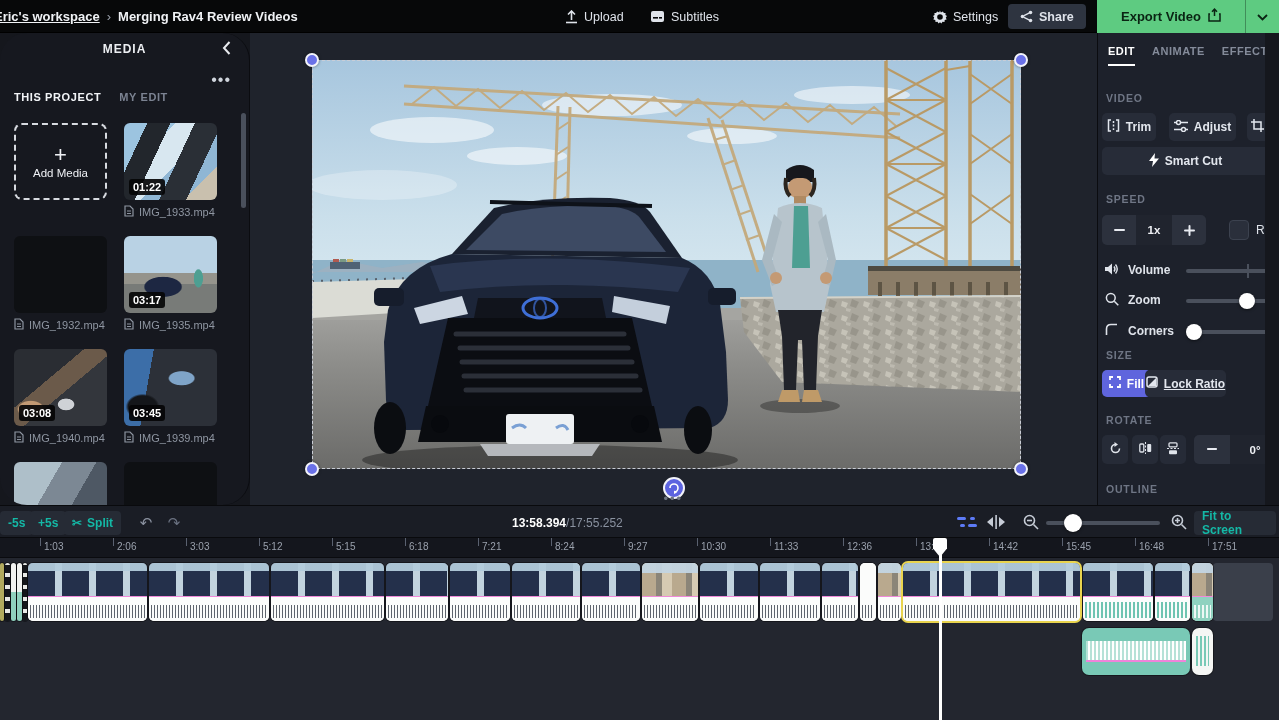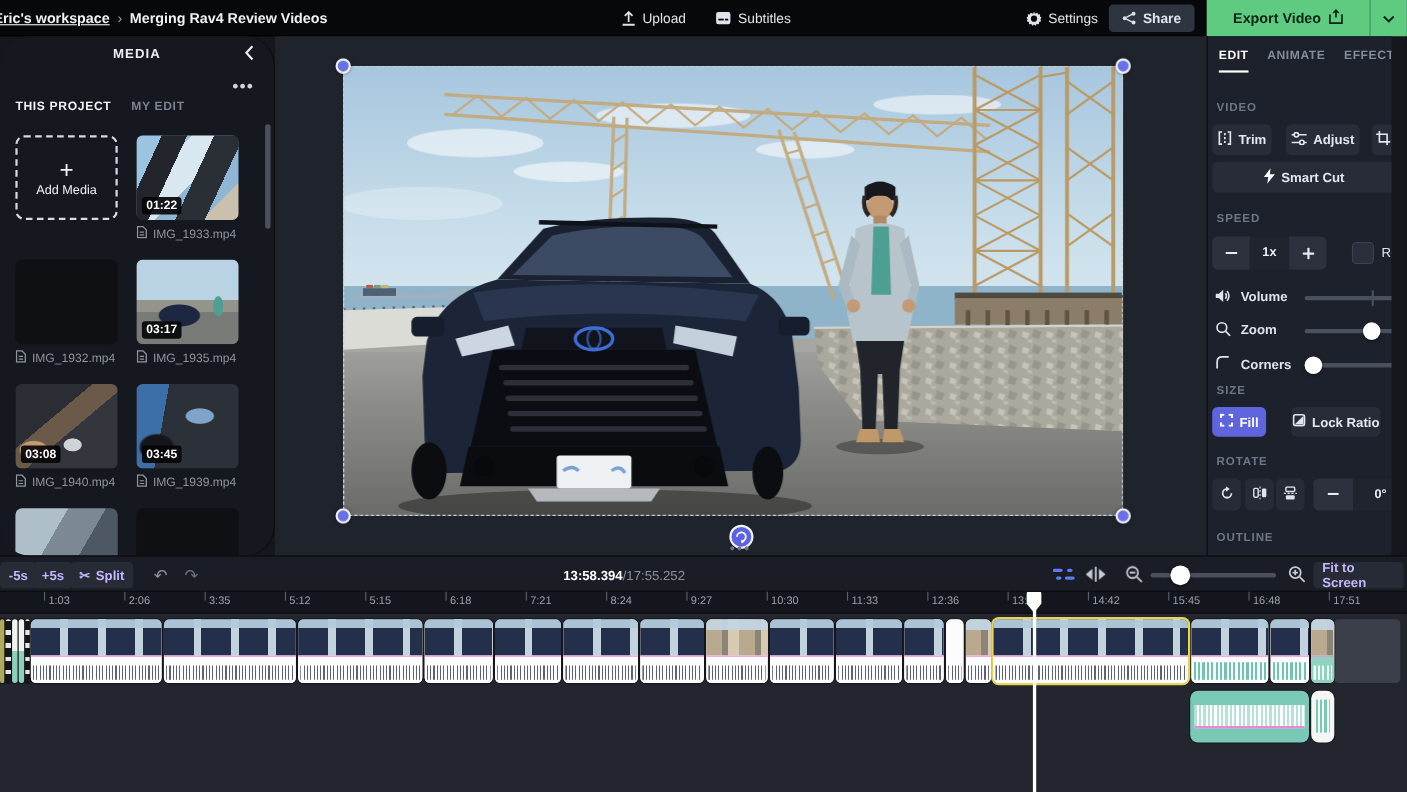--- a/index.html
+++ b/index.html
@@ -84,29 +84,29 @@
   #speed-value { flex:1; text-align:center; font-size:11.5px; font-weight:700; color:#eef0f4; }
   #rp-reverse-box { position:absolute; left:131px; top:187px; width:20px; height:20px; border-radius:4px; background:#2a2f3b; border:1.5px solid #3c424f; cursor:pointer; }
   #rp-reverse-label { position:absolute; left:158px; top:190px; font-size:12px; color:#dfe3ea; white-space:nowrap; }
   .slider-row { position:absolute; left:0; width:182px; height:20px; }
   .slider-row .s-icon { position:absolute; left:7px; top:1px; }
   .slider-row .s-label { position:absolute; left:30px; top:2px; font-size:12px; font-weight:600; color:#dfe3ea; }
   .slider-row .s-track { position:absolute; left:88px; right:-4px; top:8px; height:4px; border-radius:2px; background:#4a505c; cursor:pointer; }
   .slider-row .s-tick { position:absolute; top:-5px; width:2px; height:14px; background:#4a505c; }
   .slider-row .s-knob { position:absolute; top:-6px; width:16px; height:16px; margin-left:-8px; border-radius:50%; background:#fff; box-shadow:0 1px 3px rgba(0,0,0,.5); cursor:pointer; }
   #rp-fill { left:4px; top:337px; width:49px; height:27px; background:#5f65dd; color:#fff; }
-  #rp-lockratio { left:76px; top:337px; width:81px; height:27px; }
+  #rp-lockratio { left:47px; top:337px; width:81px; height:27px;text-decoration:underline; }
   .rot-btn { position:absolute; top:402px; width:26px; height:29px; background:#262b37; border-radius:5px; display:flex; align-items:center; justify-content:center; cursor:pointer; }
   #rot-group { position:absolute; left:96px; top:402px; width:86px; height:29px; background:#20242e; border-radius:5px; display:flex; }
   #rot-minus { width:36px; height:29px; background:#2c313d; border-radius:5px 0 0 5px; display:flex; align-items:center; justify-content:center; color:#e8ebf1; cursor:pointer; }
   #rot-deg { flex:1; display:flex; align-items:center; justify-content:center; font-size:11.5px; font-weight:700; color:#eef0f4; }
 
   
   #tl-toolbar { position:absolute; left:0; top:505px; width:1279px; height:33px; background:#1a1d25; border-top:1px solid #090a0d; border-bottom:1px solid #090a0d; }
-  .tt-btn { position:absolute; top:5px; height:24px; background:#262b35; border-radius:4px; display:flex; align-items:center; justify-content:center; gap:5px; font-size:12px; font-weight:600; color:#c4b5fd; cursor:pointer; padding:0 8px; }
+  .tt-btn { position:absolute; top:5px; height:24px; background:#262b35; border-radius:4px; display:flex; align-items:center; justify-content:center; gap:5px; font-size:12px; font-weight:600; color:#14b8a6; cursor:pointer; padding:0 8px; }
   .tt-icon { position:absolute; top:5px; height:24px; display:flex; align-items:center; justify-content:center; cursor:pointer; color:#8b92a0; }
   #tt-timecode { position:absolute; left:512px; top:0; height:33px; display:flex; align-items:center; font-size:12px; white-space:nowrap; }
   #tt-timecode .cur { color:#ffffff; font-weight:700; }
   #tt-timecode .tot { color:#8a92a0; font-weight:400; }
   #tt-zoom-track { position:absolute; left:1046px; top:15px; width:114px; height:4px; border-radius:2px; background:#4a505c; cursor:pointer; }
   #tt-zoom-knob { position:absolute; left:-8px; top:-7px; width:18px; height:18px; border-radius:50%; background:#fff; box-shadow:0 1px 3px rgba(0,0,0,.5); cursor:pointer; }
   #tt-fit { left:1194px; width:82px; }
 
   
   #ruler { position:absolute; left:0; top:538px; width:1279px; height:20px; background:#14161d; border-bottom:1px solid #0a0b0f; }
@@ -611,21 +611,21 @@
     </div>
     <div class="tt-btn" id="tt-fit">Fit to Screen</div>
   </div>
 
   <div id="ruler">
       <div class="rl-tick" style="left: 40px;"></div>
       <div class="rl-label" style="left: 44px;">1:03</div>
       <div class="rl-tick" style="left: 113px;"></div>
       <div class="rl-label" style="left: 117px;">2:06</div>
       <div class="rl-tick" style="left: 186px;"></div>
-      <div class="rl-label" style="left: 190px;">3:35</div>
+      <div class="rl-label" style="left: 190px;">3:03</div>
       <div class="rl-tick" style="left: 259px;"></div>
       <div class="rl-label" style="left: 263px;">5:12</div>
       <div class="rl-tick" style="left: 332px;"></div>
       <div class="rl-label" style="left: 336px;">5:15</div>
       <div class="rl-tick" style="left: 405px;"></div>
       <div class="rl-label" style="left: 409px;">6:18</div>
       <div class="rl-tick" style="left: 478px;"></div>
       <div class="rl-label" style="left: 482px;">7:21</div>
       <div class="rl-tick" style="left: 551px;"></div>
       <div class="rl-label" style="left: 555px;">8:24</div>

